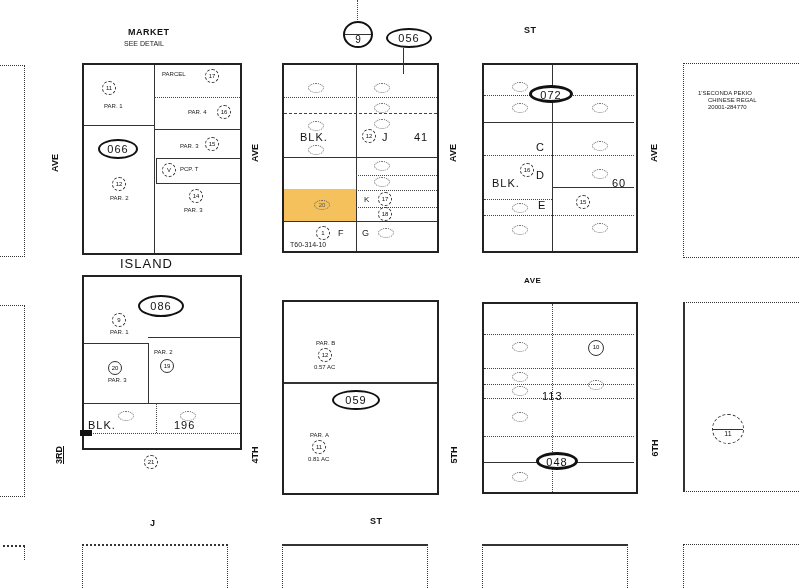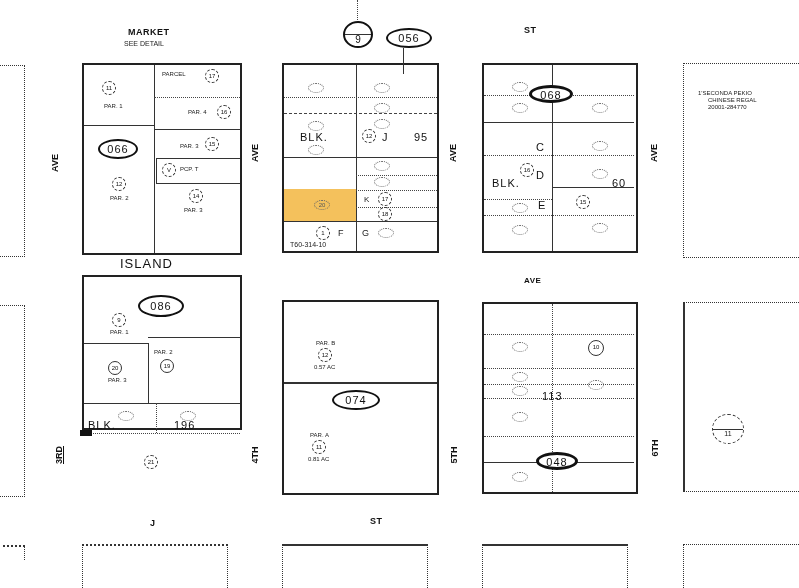--- a/index.html
+++ b/index.html
@@ -83,21 +83,21 @@
   <div class="pcs" style="left:24px;top:80px;"></div>
   <div class="pcs" style="left:90px;top:18px;"></div>
   <div class="pcs" style="left:90px;top:38px;"></div>
   <div class="pcs" style="left:90px;top:54px;"></div>
   <div class="pcs" style="left:90px;top:96px;"></div>
   <div class="pcs" style="left:90px;top:112px;"></div>
   <div class="pcs" style="left:30px;top:135px;">20</div>
   <div class="big" style="left:16px;top:66px;">BLK.</div>
   <div class="pc" style="left:78px;top:64px;">12</div>
   <div class="big" style="left:98px;top:66px;">J</div>
-  <div class="big" style="left:130px;top:66px;">95</div>
+  <div class="big" style="left:130px;top:66px;">41</div>
   <div class="pc" style="left:94px;top:127px;">17</div>
   <div class="pc" style="left:94px;top:142px;">18</div>
   <div class="lbl" style="left:80px;top:130px;font-size:8px;">K</div>
   <div class="pc" style="left:32px;top:161px;">1</div>
   <div class="lbl" style="left:54px;top:163px;font-size:9px;">F</div>
   <div class="lbl" style="left:78px;top:163px;font-size:9px;">G</div>
   <div class="pcs" style="left:94px;top:163px;"></div>
   <div class="lbl" style="left:6px;top:176px;font-size:7px;">T60-314-10</div>
 </div>
 <div class="apn" style="left:386px;top:28px;width:46px;height:20px;line-height:16px;">056</div>
@@ -122,38 +122,38 @@
   <div class="pcs" style="left:28px;top:160px;"></div>
   <div class="pcs" style="left:108px;top:158px;"></div>
   <div class="big" style="left:52px;top:76px;">C</div>
   <div class="pc" style="left:36px;top:98px;">16</div>
   <div class="big" style="left:52px;top:104px;">D</div>
   <div class="big" style="left:8px;top:112px;">BLK.</div>
   <div class="big" style="left:128px;top:112px;">60</div>
   <div class="big" style="left:54px;top:134px;">E</div>
   <div class="pc" style="left:92px;top:130px;">15</div>
 </div>
-<div class="apn" style="left:529px;top:85px;width:44px;height:18px;line-height:14px;border-width:3px;">068</div>
+<div class="apn" style="left:529px;top:85px;width:44px;height:18px;line-height:14px;border-width:3px;">072</div>
 
 <div class="vt" style="left:645px;top:148px;">AVE</div>
 
 <div class="dashbox" style="left:683px;top:63px;width:130px;height:195px;border-right:none;"></div>
 <div class="lbl" style="left:698px;top:90px;">1'SECONDA PEKIO</div>
 <div class="lbl" style="left:708px;top:97px;">CHINESE REGAL</div>
 <div class="lbl" style="left:708px;top:104px;">20001-284770</div>
 <div class="dashbox" style="left:683px;top:302px;width:130px;height:190px;border-right:none;border-left:2px solid #333;"></div>
 <div class="abs" style="left:712px;top:414px;width:32px;height:30px;border:1px dashed #333;border-radius:50%;box-sizing:border-box;">
   <div class="ln" style="left:0;right:0;top:14px;height:1px;"></div>
   <div class="abs" style="left:0;right:0;top:15px;text-align:center;font-size:7px;">11</div>
 </div>
 
 <div class="st" style="left:524px;top:276px;font-size:8px;">AVE</div>
 <div class="big" style="left:120px;top:256px;font-size:13px;">ISLAND</div>
 
-<div class="blk" style="left:82px;top:275px;width:160px;height:155px;text-decoration:underline;">
+<div class="blk" style="left:82px;top:275px;width:160px;height:175px;text-decoration:underline;">
   <div class="ln" style="left:0;top:66px;width:64px;height:1px;"></div>
   <div class="ln" style="left:64px;top:66px;width:1px;height:60px;"></div>
   <div class="ln" style="left:64px;top:60px;width:92px;height:1px;"></div>
   <div class="ln" style="left:0;top:126px;width:156px;height:1px;"></div>
   <div class="dv" style="left:72px;top:126px;height:30px;"></div>
   <div class="dl" style="left:0;top:156px;width:156px;"></div>
   <div class="apn" style="left:54px;top:18px;width:46px;height:22px;line-height:18px;">086</div>
   <div class="pc" style="left:28px;top:36px;">9</div>
   <div class="lbl" style="left:26px;top:52px;">PAR. 1</div>
   <div class="lbl" style="left:70px;top:72px;">PAR. 2</div>
@@ -168,21 +168,21 @@
 </div>
 <div class="ln" style="left:80px;top:430px;width:12px;height:6px;background:#111;"></div>
 
 <div class="vt" style="left:246px;top:450px;">4TH</div>
 
 <div class="blk" style="left:282px;top:300px;width:157px;height:195px;">
   <div class="ln" style="left:0;top:80px;width:153px;height:2px;"></div>
   <div class="lbl" style="left:32px;top:38px;">PAR. B</div>
   <div class="pc" style="left:34px;top:46px;">12</div>
   <div class="lbl" style="left:30px;top:62px;">0.57 AC</div>
-  <div class="apn" style="left:48px;top:88px;width:48px;height:20px;line-height:16px;">074</div>
+  <div class="apn" style="left:48px;top:88px;width:48px;height:20px;line-height:16px;">059</div>
   <div class="lbl" style="left:26px;top:130px;">PAR. A</div>
   <div class="pc" style="left:28px;top:138px;">11</div>
   <div class="lbl" style="left:24px;top:154px;">0.81 AC</div>
 </div>
 
 <div class="vt" style="left:445px;top:450px;">5TH</div>
 
 <div class="blk" style="left:482px;top:302px;width:156px;height:192px;">
   <div class="dv" style="left:68px;top:0;height:188px;"></div>
   <div class="dl" style="left:0;top:30px;width:150px;"></div>

